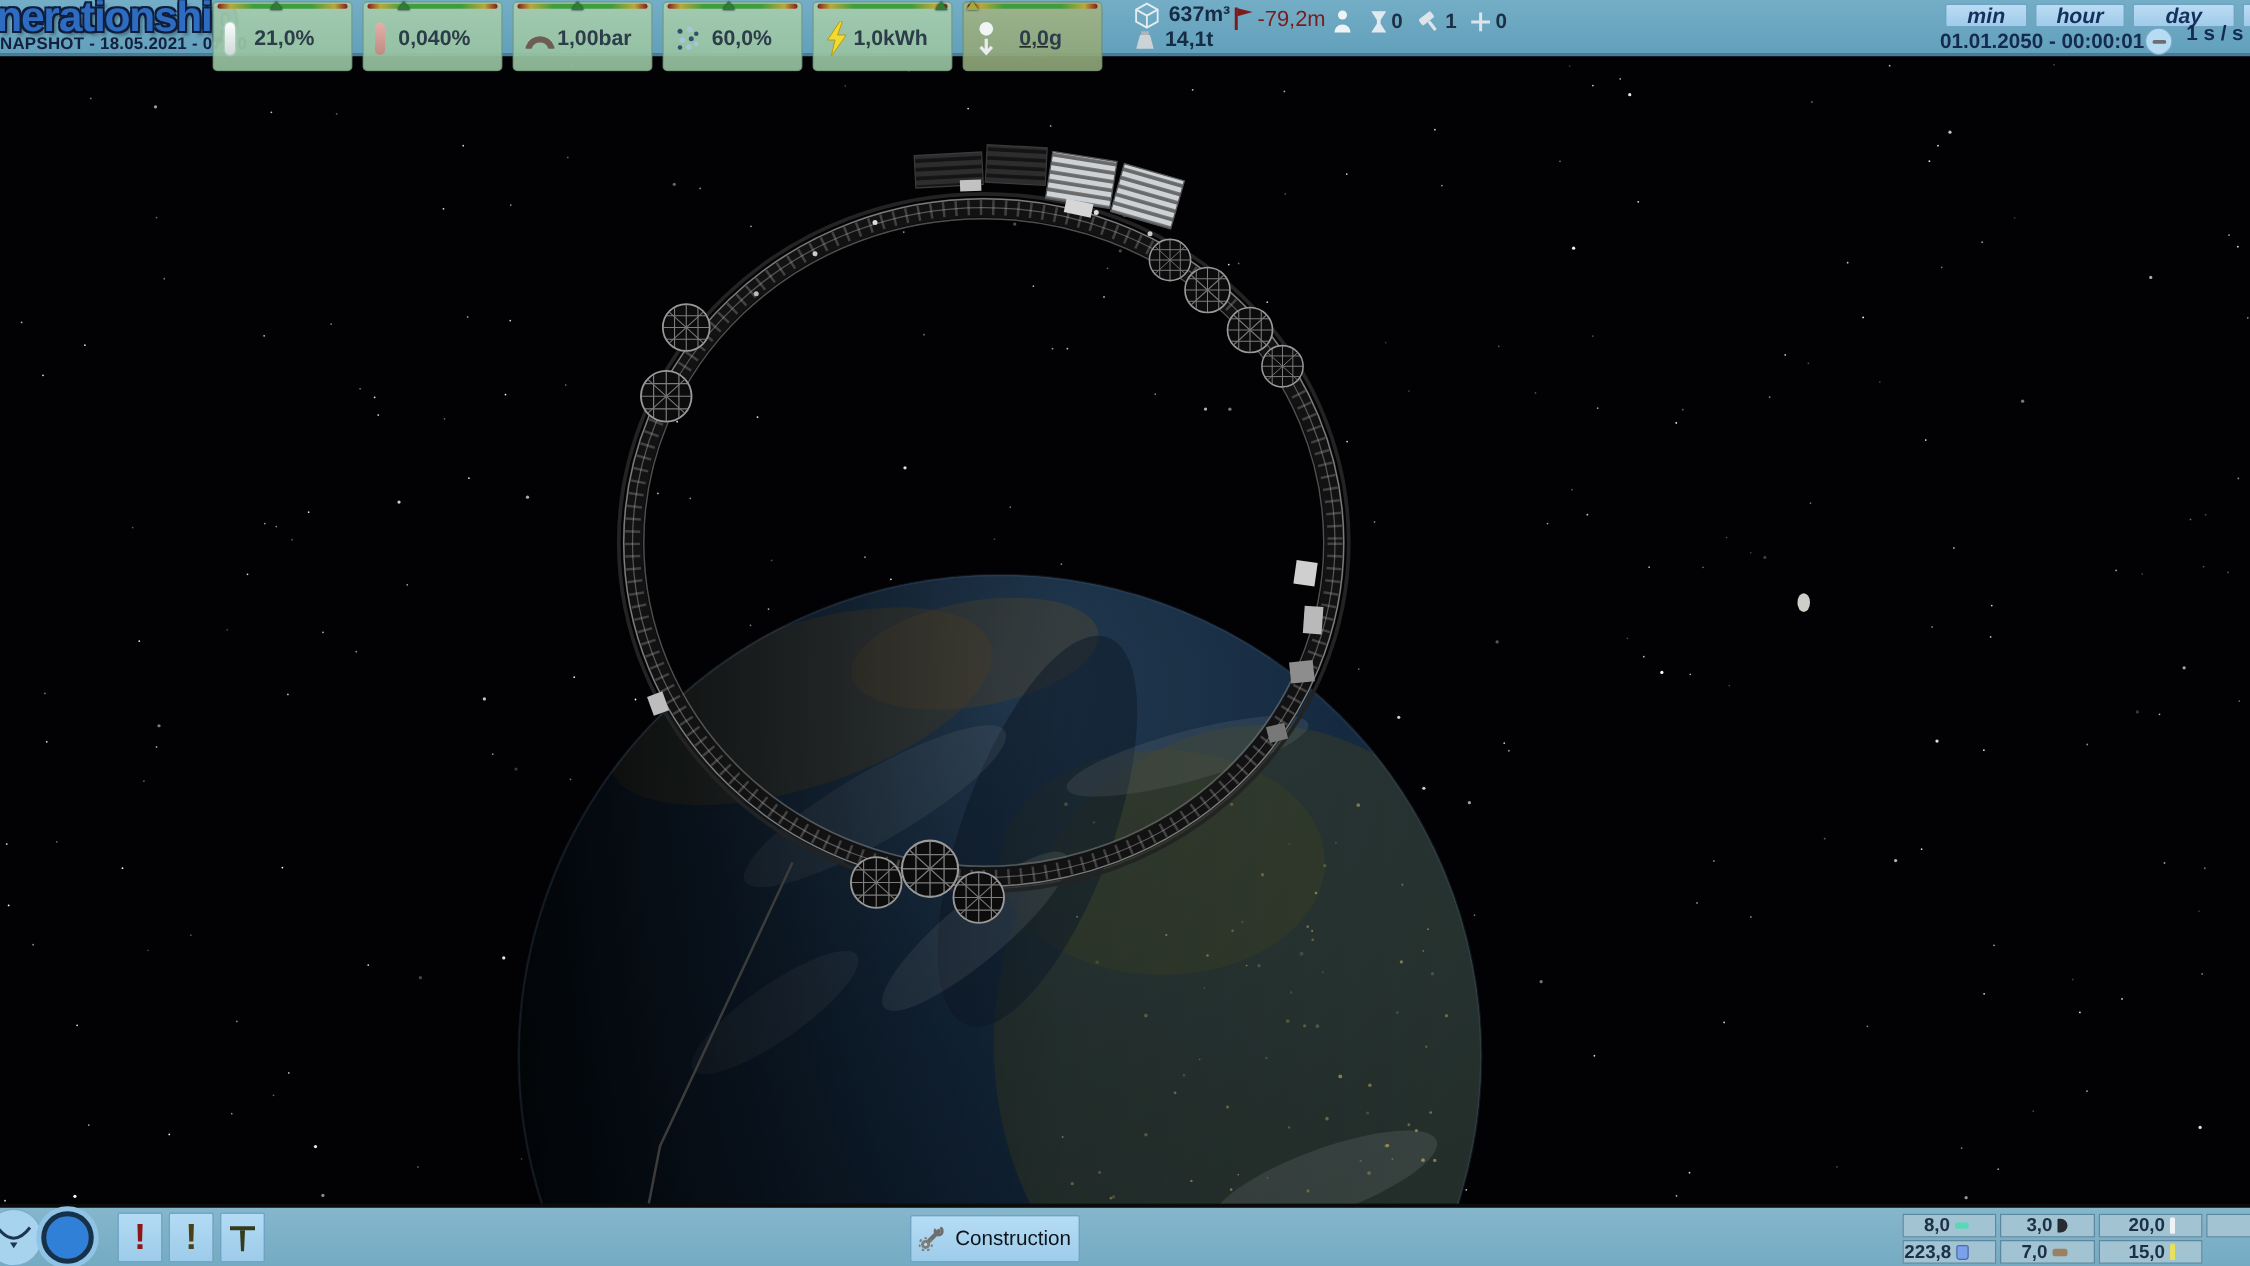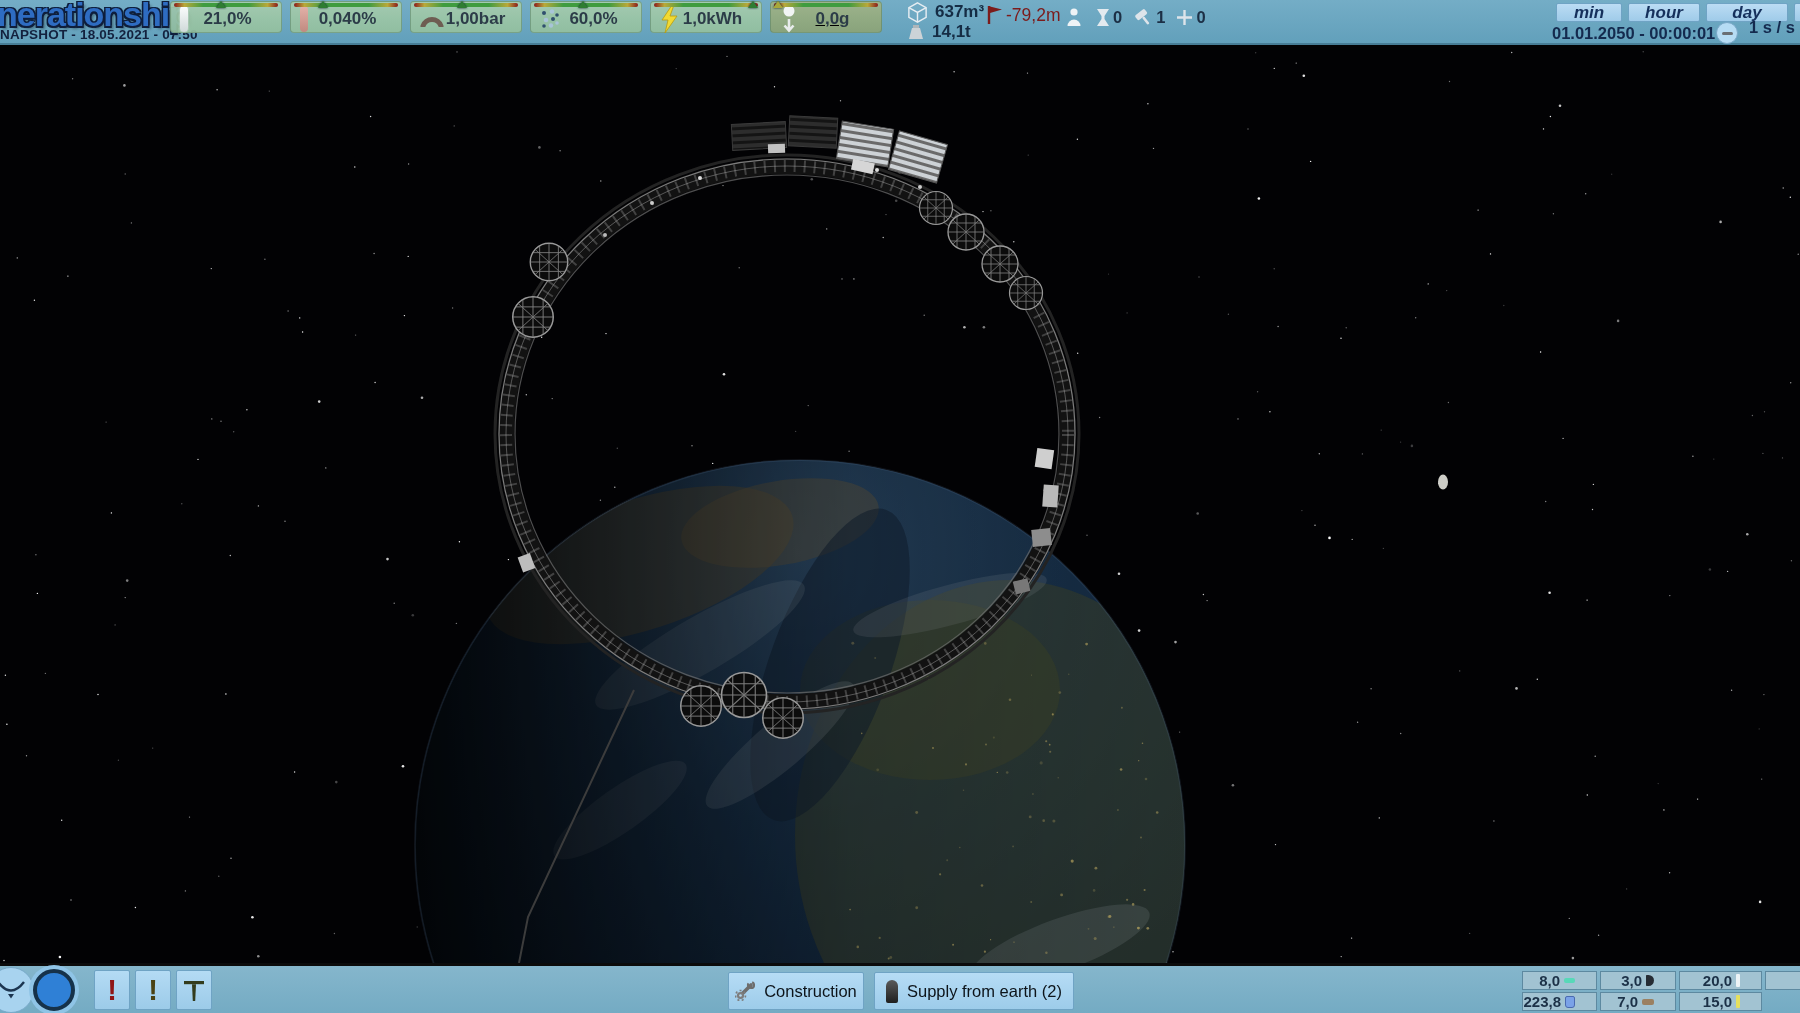--- a/index.html
+++ b/index.html
@@ -7,21 +7,21 @@
   #stage { position:relative; width:1800px; height:1013px; overflow:hidden; }
 
   
   #top-bar { position:absolute; top:0; left:0; width:1800px; height:45px;
     background:linear-gradient(#74adc6,#62a0bb); border-bottom:2px solid #477d96; z-index:5; }
   .logo { position:absolute; left:-3px; top:-5px; font-size:34px; font-weight:bold; letter-spacing:-1px;
     color:#2e6cc2; text-shadow:1.5px 1.5px 0 #0e1e3c,-1.5px -1.5px 0 #0e1e3c,1.5px -1.5px 0 #0e1e3c,-1.5px 1.5px 0 #0e1e3c,3px 3px 3px rgba(0,0,0,.35); }
   .snapshot { position:absolute; left:0; top:27px; font-size:13.5px; font-weight:bold; color:#13213e; letter-spacing:.2px; }
 
   .tiles { position:absolute; left:170px; top:1px; display:flex; gap:8px; }
-  .tile { position:relative; width:112px; height:32px; border-radius:4px;
+  .tile { position:relative; width:112px; height:56px; border-radius:4px;
     background:linear-gradient(rgba(166,205,175,.92),rgba(148,192,158,.92));
     border:1px solid rgba(90,130,100,.55); display:flex; align-items:center; padding:4px 14px 0 9px; }
   .tile.gravity { background:linear-gradient(rgba(160,180,135,.92),rgba(140,163,118,.92));text-decoration:underline; }
   .tile-bar { position:absolute; top:1px; left:3px; right:3px; height:4px; border-radius:2px;
     background:linear-gradient(90deg,#8a1a1a 0%,#b9a93a 10%,#3f9c3f 28%,#3f9c3f 72%,#b9a93a 90%,#8a1a1a 100%); }
   .tile-marker { position:absolute; top:-2px; width:0; height:0; border-left:5px solid transparent;
     border-right:5px solid transparent; border-bottom:7px solid #2e7d32; transform:translateX(-50%);
     filter:drop-shadow(0 0 1px #123); }
   .tile-value { flex:1; text-align:center; font-size:17px; font-weight:600; color:#2c3c48; }
   .capsule { width:8px; height:26px; border-radius:4px; background:linear-gradient(#fbfdfd,#cfd9d9); box-shadow:0 0 2px rgba(255,255,255,.8); }
@@ -736,24 +736,20 @@
       <svg width="20" height="20" viewBox="0 0 20 20">
         <path d="M6 14 L16 4" stroke="#6d6d6d" stroke-width="3.6" stroke-linecap="round"></path>
         <circle cx="16" cy="4" r="3" fill="none" stroke="#6d6d6d" stroke-width="2.2" stroke-dasharray="11 4"></circle>
         <circle cx="5.5" cy="14.5" r="3.6" fill="#7d7d7d"></circle>
         <circle cx="5.5" cy="14.5" r="5" fill="none" stroke="#7d7d7d" stroke-width="1.6" stroke-dasharray="2 2.4"></circle>
         <circle cx="5.5" cy="14.5" r="1.3" fill="#b4dbf4"></circle>
       </svg>
       <span>Construction</span>
     </div>
 
-    <div class="bar-btn" style="left:874px;width:200px;">
-      <div class="bullet"></div>
-      <span>Supply from earth (2)</span>
-    </div>
 
     <div class="resources">
       <div class="res-cell">
         <span>8,0</span>
         <span class="ric food"></span>
       </div>
       <div class="res-cell">
         <span>3,0</span>
         <span class="ric seed"></span>
       </div>

